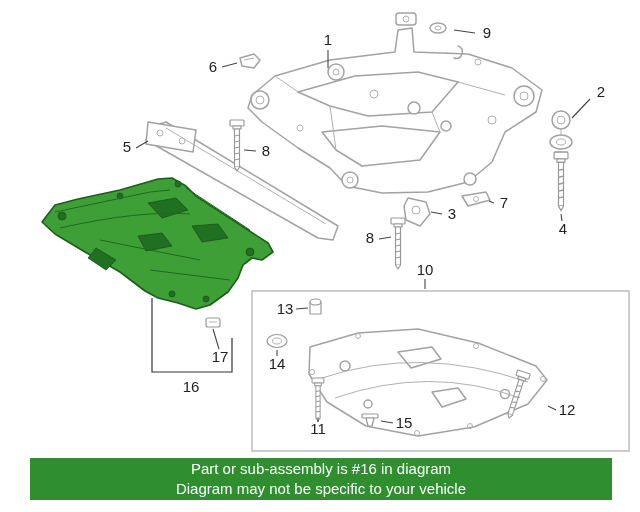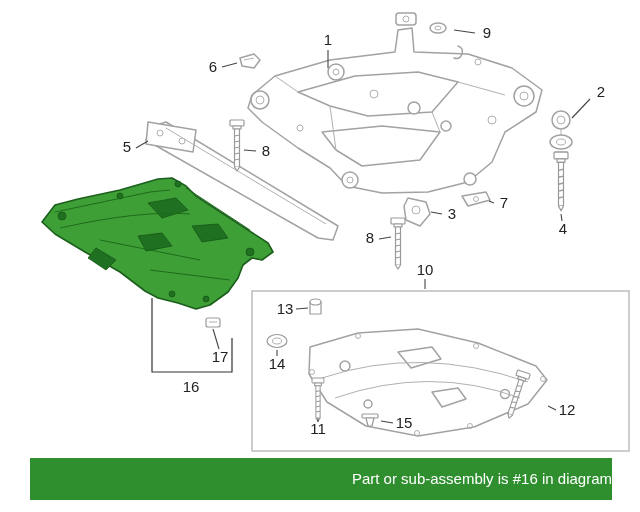--- a/index.html
+++ b/index.html
@@ -13,21 +13,21 @@
   .bolt{fill:#ffffff;stroke:#999999;stroke-width:1.2;stroke-linejoin:round;}
   .leader{stroke:#444444;stroke-width:1.1;fill:none;}
   .bracket{stroke:#333333;stroke-width:1.2;fill:none;}
   .callout-text{font:15px "Liberation Sans", sans-serif;fill:#222222;text-anchor:middle;}
   .shield{fill:#3f9f37;stroke:#1c5e1c;stroke-width:1.6;stroke-linejoin:round;}
   .shield-cut{fill:#1f7020;stroke:#165516;stroke-width:0.8;stroke-linejoin:round;}
   .shield-rib{fill:none;stroke:#1d6b1d;stroke-width:1;}
   .inset-box{fill:#ffffff;stroke:#bdbdbd;stroke-width:1.5;}
   
   .banner{position:absolute;left:30px;right:28px;top:458px;height:42px;
-          display:flex;flex-direction:column;align-items:flex-end;justify-content:center;
+          display:flex;flex-direction:column;align-items:center;justify-content:center;
           background:#2f8f2f;color:#ffffff;font-size:15px;line-height:20px;text-align:center;}
 </style>
 </head>
 <body>
 
 <div class="stage">
 
   <svg class="diagram-svg" width="640" height="455" viewBox="0 0 640 455">
 
     <defs>
@@ -249,15 +249,16 @@
         <text class="callout-text" x="191" y="392">16</text>
       </g>
       <g>
         <text class="callout-text" x="220" y="362">17</text>
       </g>
     </g>
   </svg>
 
   <div class="banner">
     <span>Part or sub-assembly is #16 in diagram</span>
+    <span>Diagram may not be specific to your vehicle</span>
   </div>
 
 </div>
 
 </body></html>

